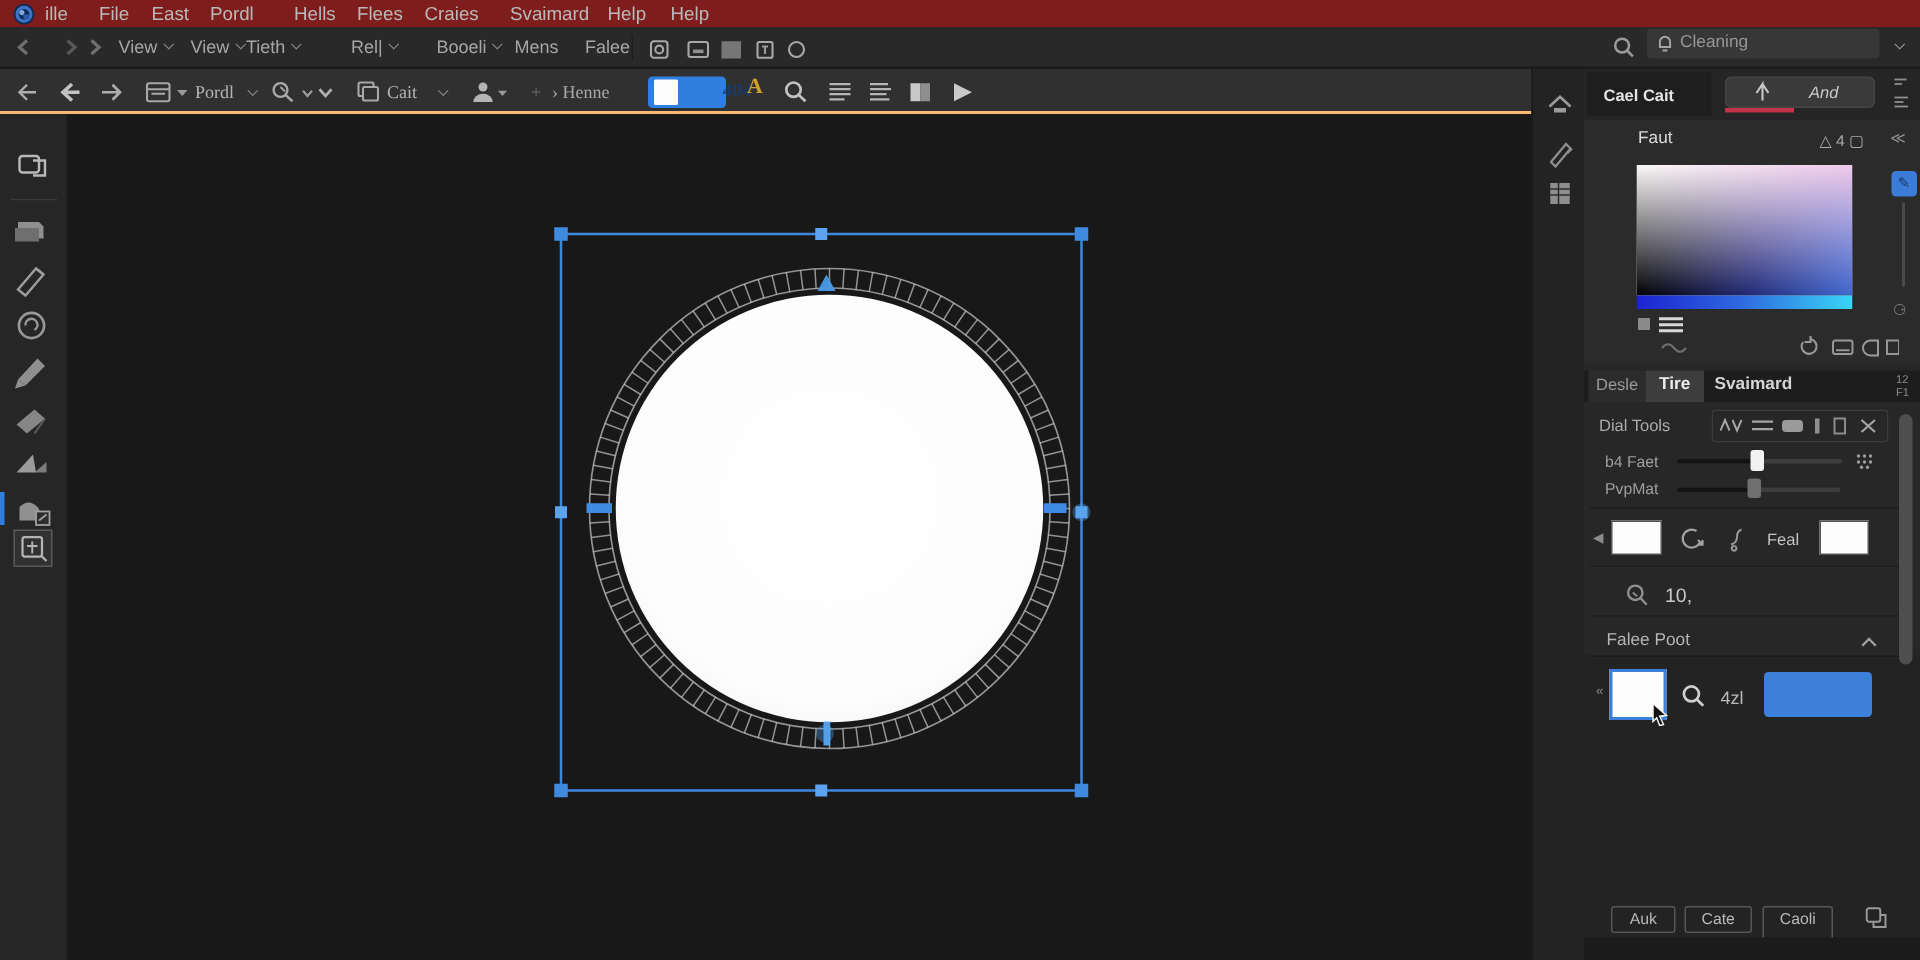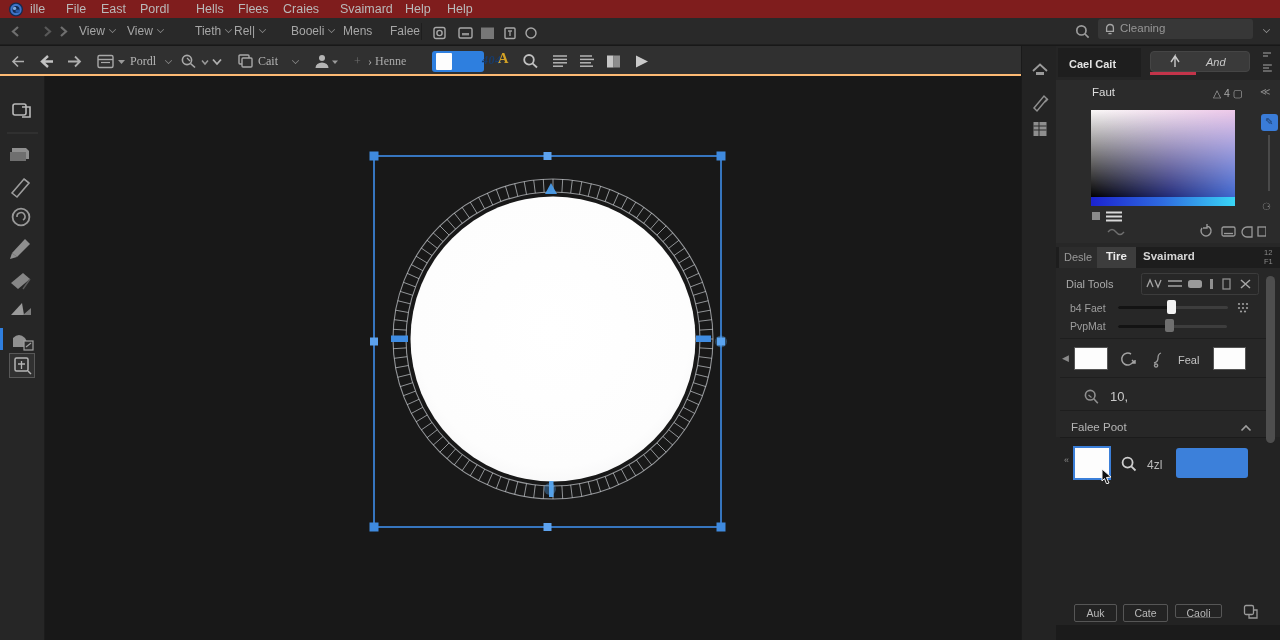--- a/index.html
+++ b/index.html
@@ -49,21 +49,21 @@
   </div>
 
   <div class="abs row2">
     <svg class="abs" style="left:9px;top:7px" width="62" height="13" viewBox="0 0 62 13">
       <path d="M9 2 L4 6.5 L9 11" stroke="#6f6f6f" stroke-width="2.2" fill="none"></path>
       <path d="M36 2 L41 6.5 L36 11" stroke="#585858" stroke-width="2.2" fill="none"></path>
       <path d="M52 2 L57 6.5 L52 11" stroke="#6f6f6f" stroke-width="2.2" fill="none"></path>
     </svg>
     <span class="abs m2" style="left:79px">View<i class="chev"></i></span>
     <span class="abs m2" style="left:127px">View<i class="chev"></i></span>
-    <span class="abs m2" style="left:195px">Tieth<i class="chev"></i></span>
+    <span class="abs m2" style="left:164px">Tieth<i class="chev"></i></span>
     <span class="abs m2" style="left:234px">Rel|<i class="chev"></i></span>
     <span class="abs m2" style="left:291px">Booeli<i class="chev"></i></span>
     <span class="abs m2" style="left:343px">Mens</span>
     <span class="abs m2" style="left:390px">Falee</span>
     <div class="abs" style="left:421px;top:5px;width:1px;height:17px;background:#1e1e1e;"></div>
 
     <svg class="abs" style="left:433px;top:26px;top:8px" width="120" height="14" viewBox="0 0 120 14">
       <rect x="1" y="1.5" width="11" height="11" rx="2" class="ico"></rect>
       <circle cx="6.5" cy="7" r="2.6" class="ico"></circle>
       <rect x="26" y="2" width="13" height="10" rx="1.5" class="ico"></rect>
@@ -492,21 +492,21 @@
     </svg>
     <svg class="abs" style="left:65px;top:410px" width="16" height="16" viewBox="0 0 16 16">
       <circle cx="6.6" cy="6.6" r="5" stroke="#cfcfcf" stroke-width="1.8" fill="none"></circle>
       <line x1="10.3" y1="10.3" x2="14.5" y2="14.5" stroke="#cfcfcf" stroke-width="1.8"></line>
     </svg>
     <span class="abs" style="left:91px;top:412px;color:#b9b9b9;font-size:12px;">4zl</span>
     <div class="abs" style="left:120px;top:402px;width:72px;height:30px;background:#3c80da;border-radius:3px;"></div>
 
     <div class="abs" style="left:18px;top:558px;width:43px;height:18px;border:1px solid #565656;border-radius:2px;color:#b9b9b9;font-size:10.5px;text-align:center;line-height:16px;">Auk</div>
     <div class="abs" style="left:67px;top:558px;width:45px;height:18px;border:1px solid #565656;border-radius:2px;color:#b9b9b9;font-size:10.5px;text-align:center;line-height:16px;">Cate</div>
-    <div class="abs" style="left:119px;top:558px;width:47px;height:14px;border:1px solid #565656;border-radius:2px;color:#b9b9b9;font-size:10.5px;text-align:center;line-height:16px;">Caoli</div>
+    <div class="abs" style="left:119px;top:558px;width:47px;height:36px;border:1px solid #565656;border-radius:2px;color:#b9b9b9;font-size:10.5px;text-align:center;line-height:16px;">Caoli</div>
     <svg class="abs" style="left:187px;top:558px" width="16" height="16" viewBox="0 0 16 16">
       <rect x="1.5" y="1.5" width="9" height="9" rx="1.5" stroke="#9a9a9a" stroke-width="1.3" fill="none"></rect>
       <path d="M6 11 v3 h8 M11 6 h3 v8 h-3" stroke="#9a9a9a" stroke-width="1.3" fill="none"></path>
     </svg>
     <div class="abs" style="left:0;top:579px;width:224px;height:15px;background:#1b1b1b;"></div>
 
     <div class="abs" style="left:210px;top:230px;width:9px;height:167px;background:#4e4e4e;border-radius:5px;"></div>
   </div>
 </div>
 

